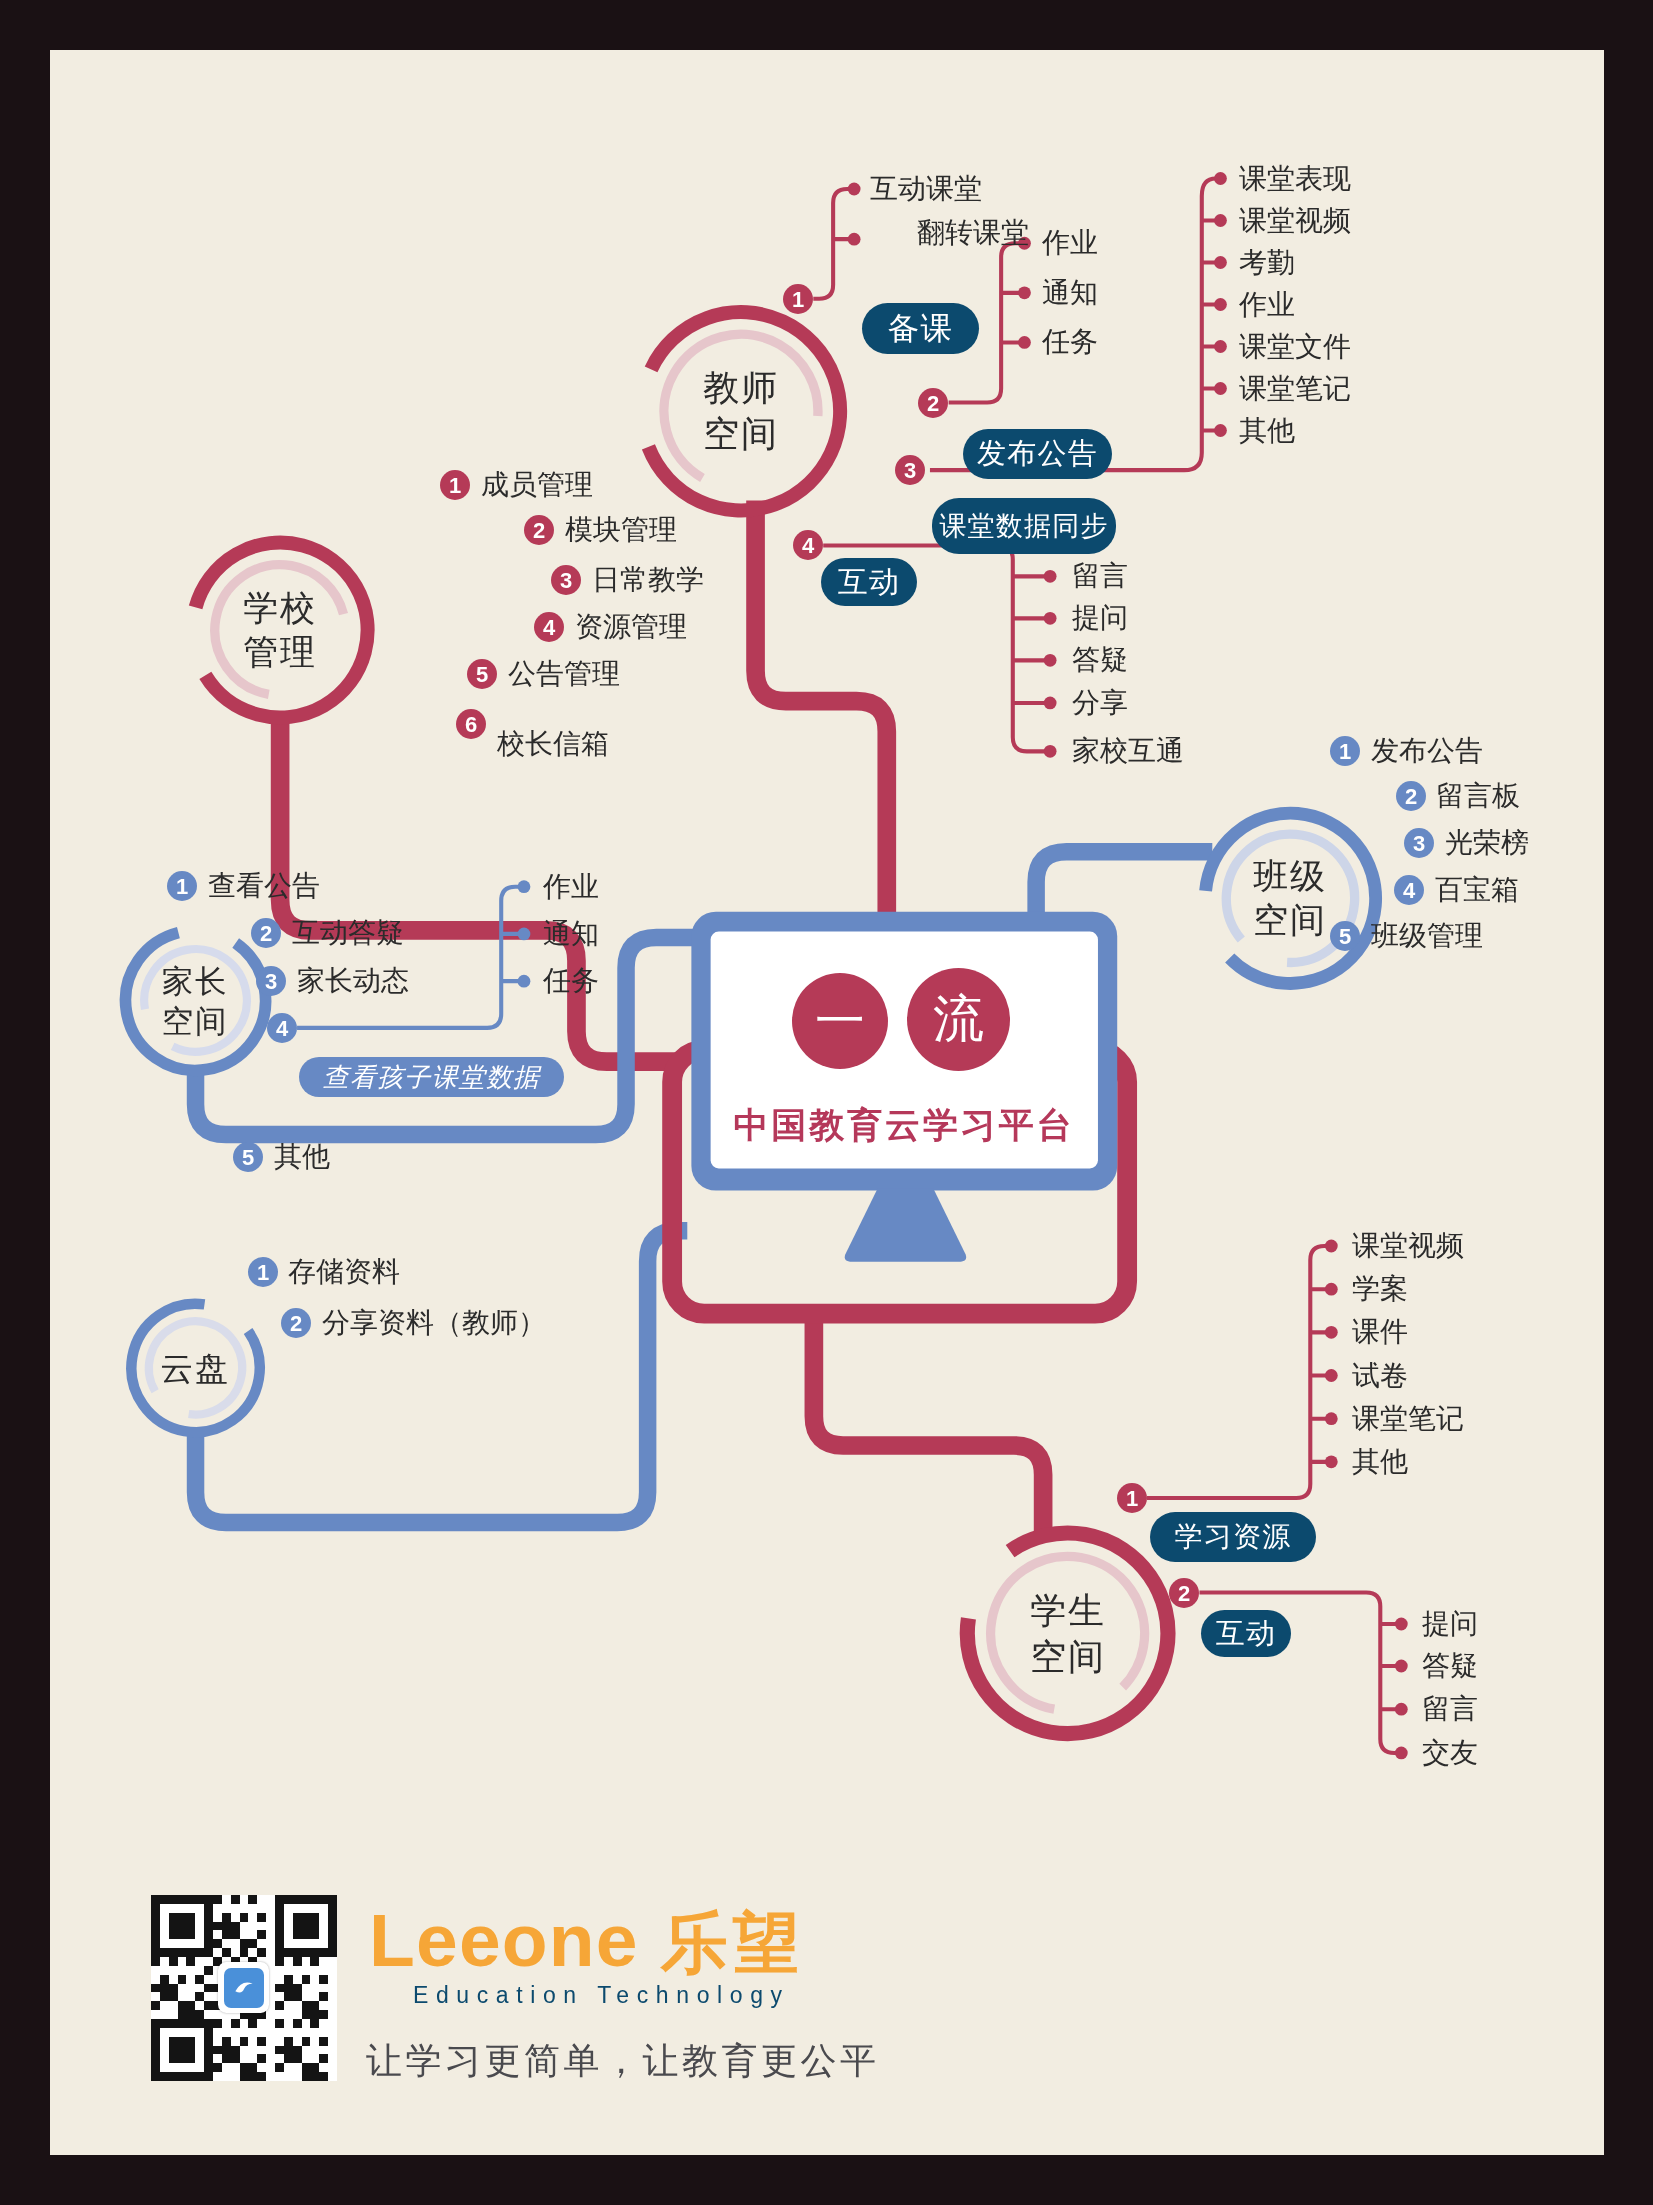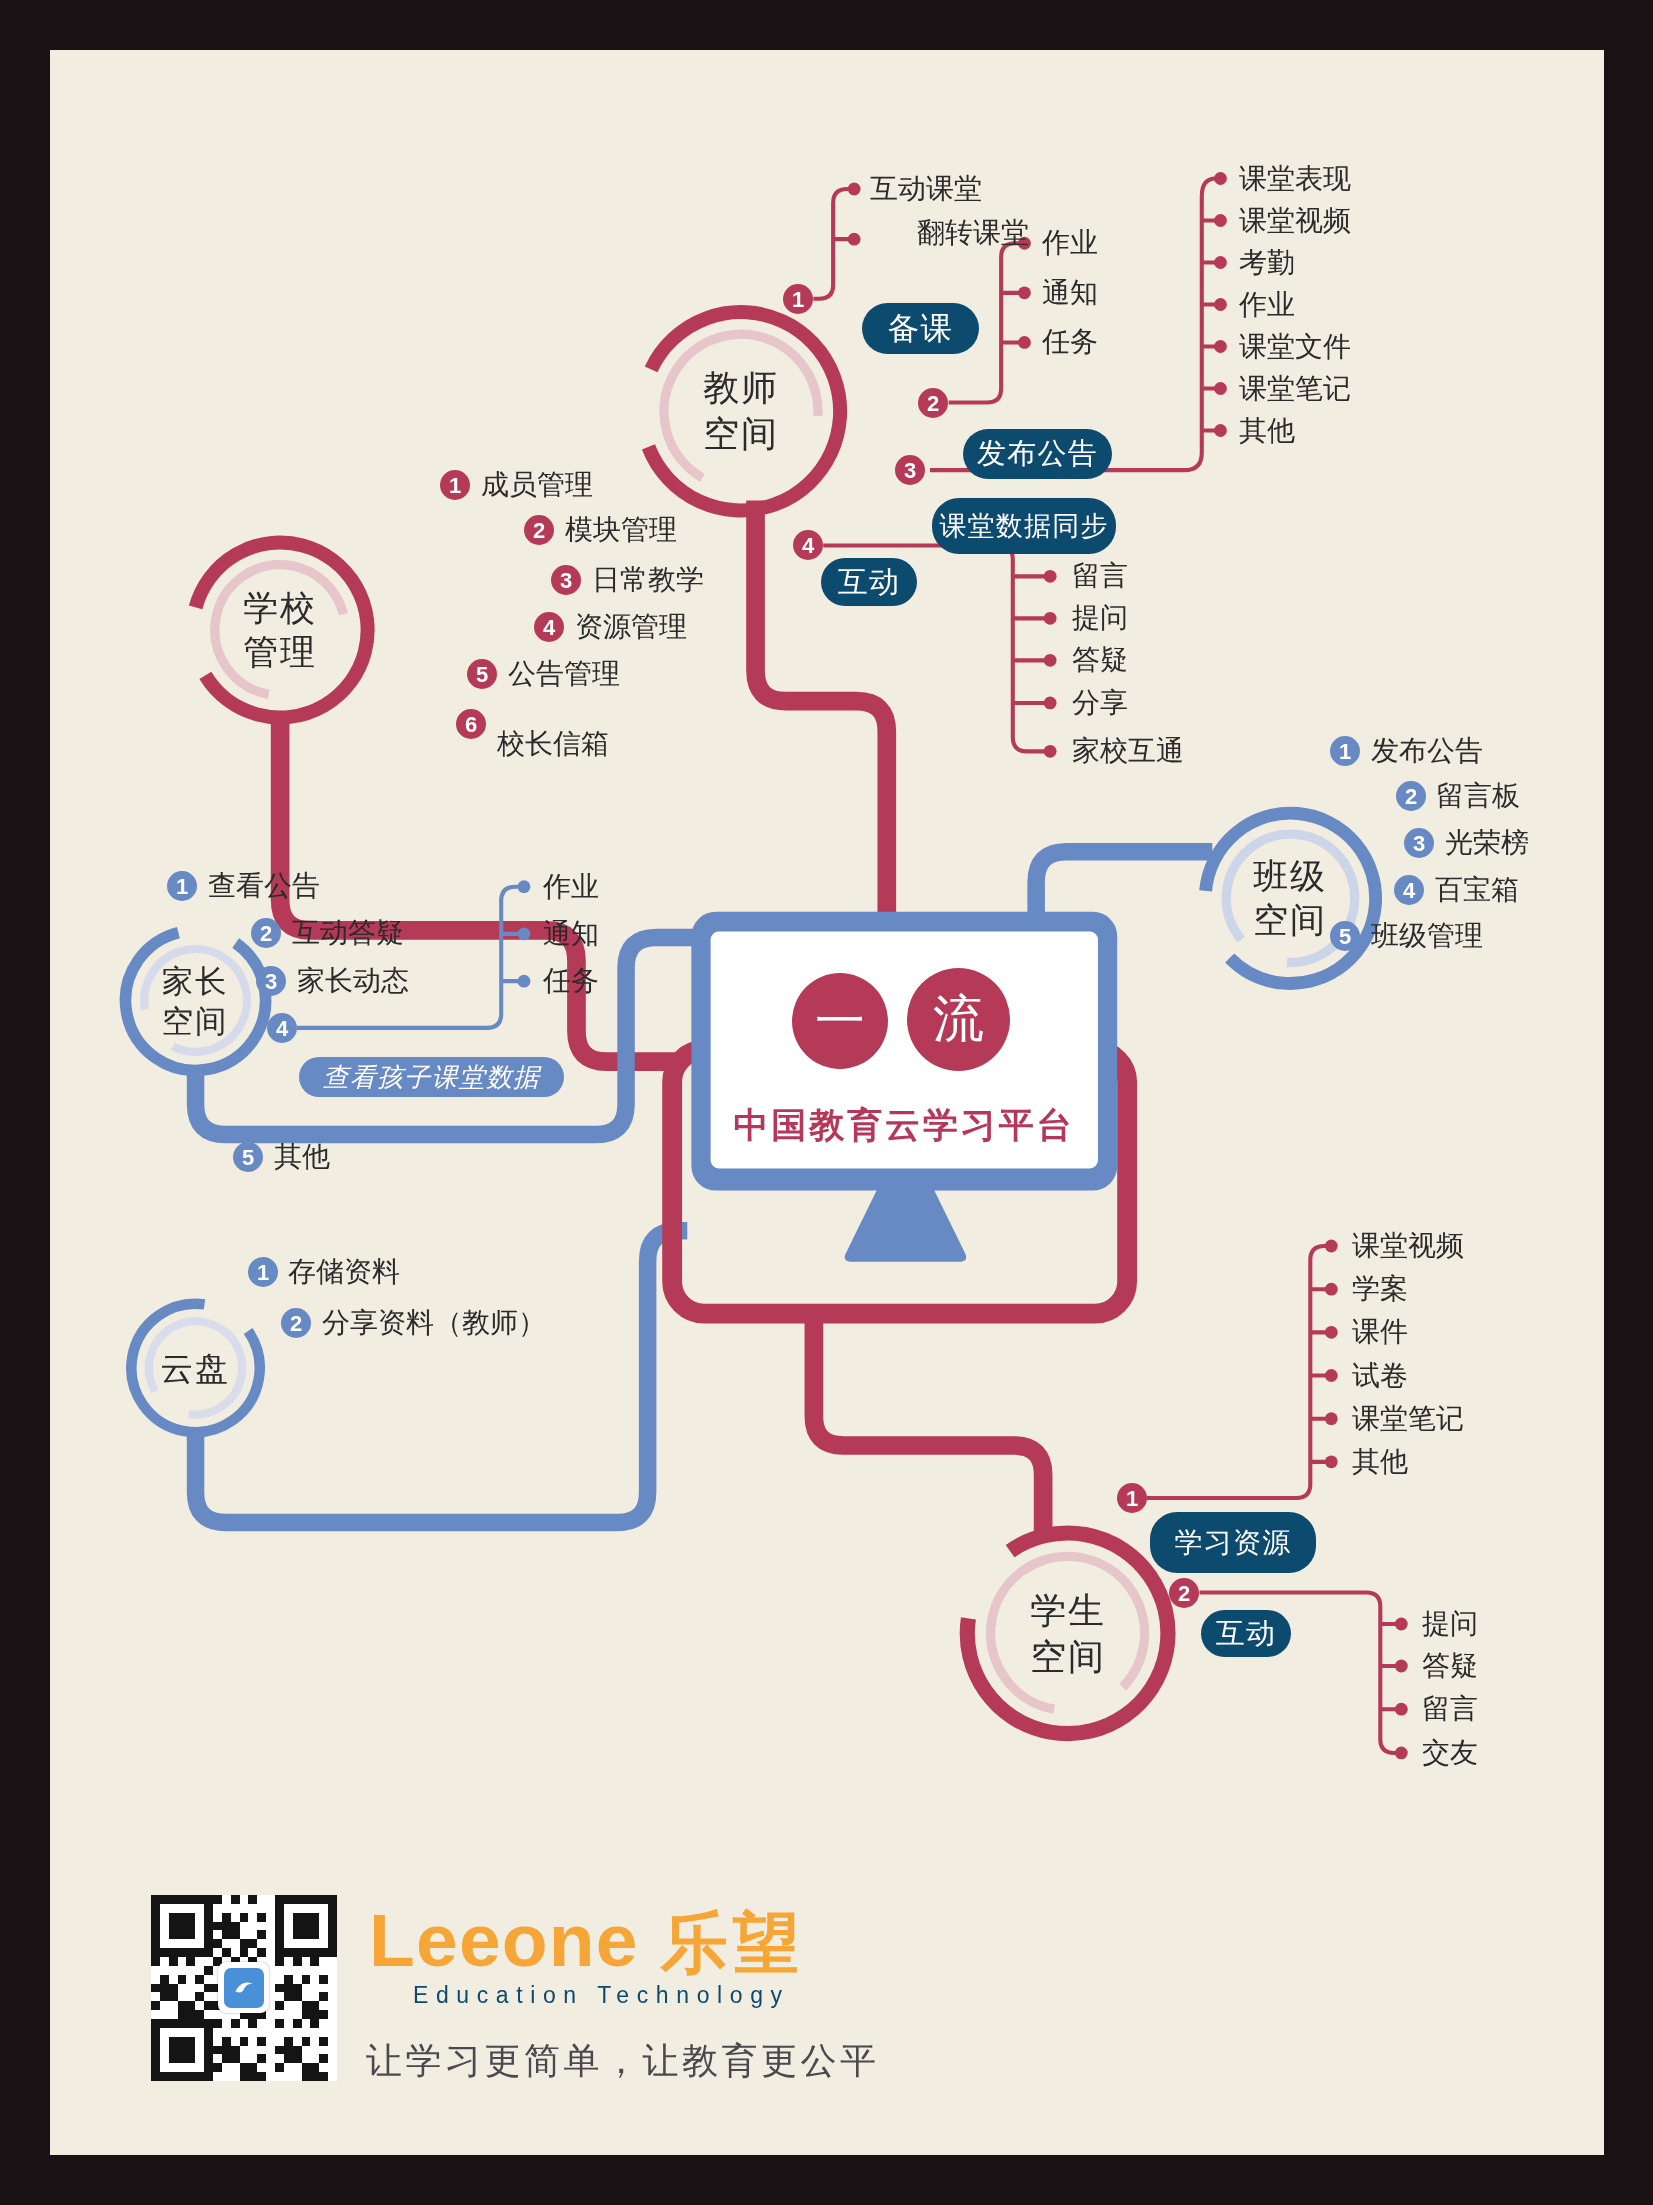--- a/index.html
+++ b/index.html
@@ -211,21 +211,21 @@
 <span class="num blue" style="left:263px;top:1272px;">1</span>
 <div class="t" style="left:288px;top:1272px;">存储资料</div>
 <span class="num blue" style="left:296px;top:1323px;">2</span>
 <div class="t" style="left:322px;top:1323px;">分享资料（教师）</div>
 
 <div class="hub" style="left:1068px;top:1634px;font-size:36px;line-height:46px;">
   <div>学生</div>
   <div>空间</div>
 </div>
 <span class="num red" style="left:1132px;top:1498px;">1</span>
-<div class="pill red" style="left:1150px;top:1512px;width:166px;height:61px;font-size:28px;">学习资源</div>
+<div class="pill red" style="left:1150px;top:1512px;width:166px;height:50px;font-size:28px;">学习资源</div>
 <div class="t" style="left:1352px;top:1246px;">课堂视频</div>
 <div class="t" style="left:1352px;top:1289px;">学案</div>
 <div class="t" style="left:1352px;top:1332px;">课件</div>
 <div class="t" style="left:1352px;top:1376px;">试卷</div>
 <div class="t" style="left:1352px;top:1419px;">课堂笔记</div>
 <div class="t" style="left:1352px;top:1462px;">其他</div>
 <span class="num red" style="left:1184px;top:1593px;">2</span>
 <div class="pill red" style="left:1201px;top:1610px;width:90px;height:47px;font-size:29px;">互动</div>
 <div class="t" style="left:1422px;top:1624px;">提问</div>
 <div class="t" style="left:1422px;top:1666px;">答疑</div>

